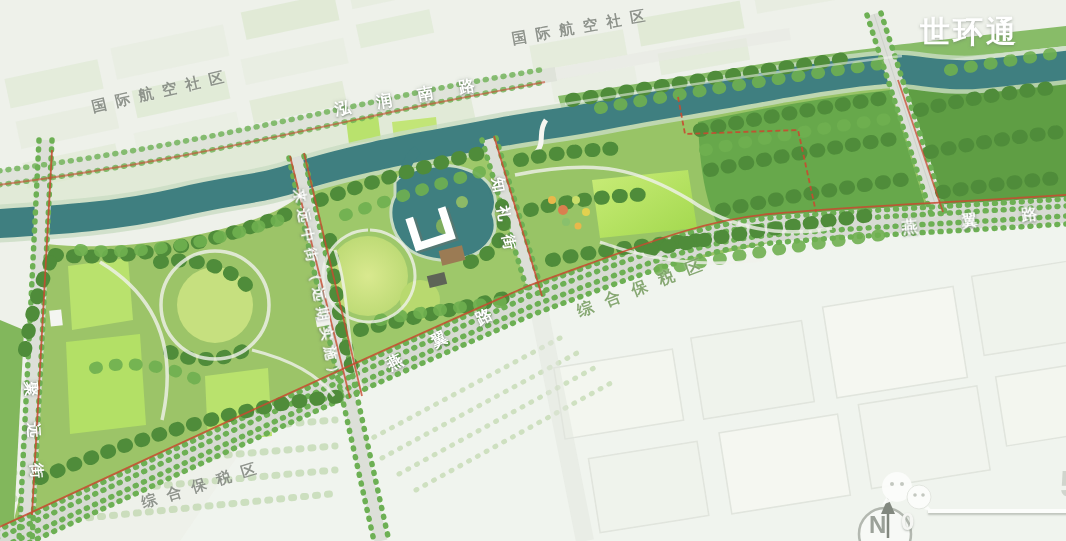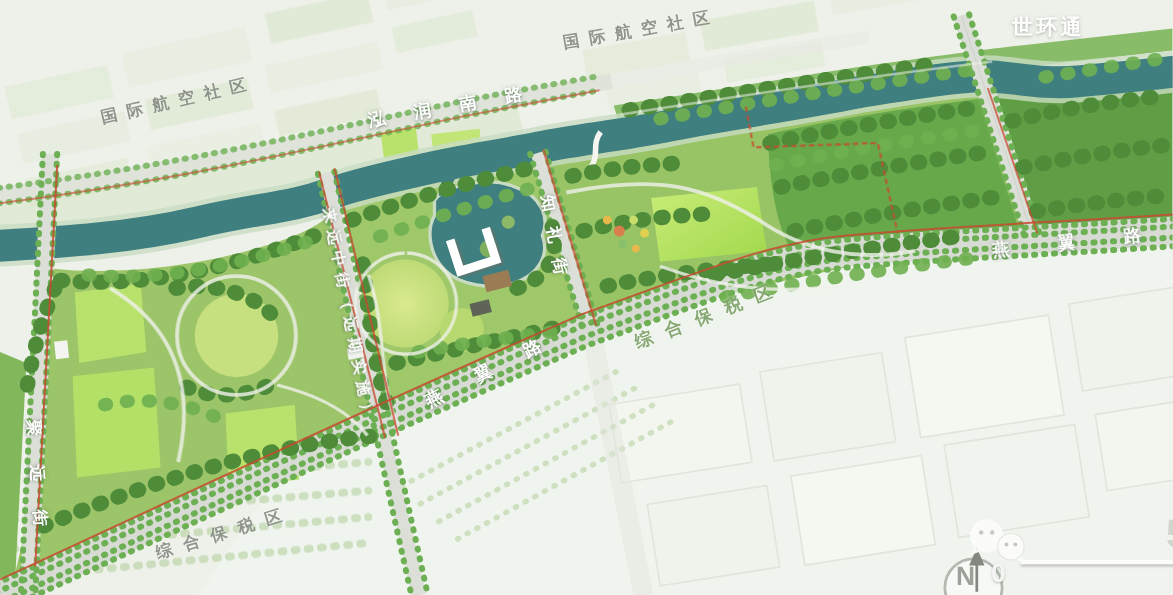--- a/index.html
+++ b/index.html
@@ -10,21 +10,21 @@
   }
   .stage svg{position:absolute;left:0;top:0;}
   .lbl{
     position:absolute;white-space:nowrap;font-weight:700;
     transform-origin:left center;pointer-events:none;
   }
   .lbl.white{color:#ffffff;text-shadow:0 1px 2px rgba(90,105,88,.6),0 0 4px rgba(90,105,88,.35);}
   .lbl.gray{color:rgba(125,131,122,.85);text-shadow:0 0 2px rgba(255,255,255,.6);}
   .lbl.green{color:rgba(122,158,100,.9);text-shadow:0 0 2px rgba(255,255,255,.55);}
   .logo{
-    position:absolute;left:920px;top:12px;font-size:19px;font-weight:800;
+    position:absolute;left:920px;top:12px;font-size:30px;font-weight:800;
     color:#ffffff;letter-spacing:3px;text-shadow:0 1px 3px rgba(100,110,100,.5);
   }
   .wm-text{
     position:absolute;left:938px;top:474px;font-size:30px;font-weight:700;
     color:#f7f8f5;letter-spacing:2px;text-shadow:0 2px 3px rgba(120,128,118,.55);
   }
   .wm-underline{
     position:absolute;left:928px;top:509px;width:140px;height:4px;
     background:#fcfdfb;box-shadow:0 2px 2px rgba(120,128,118,.4);
   }

